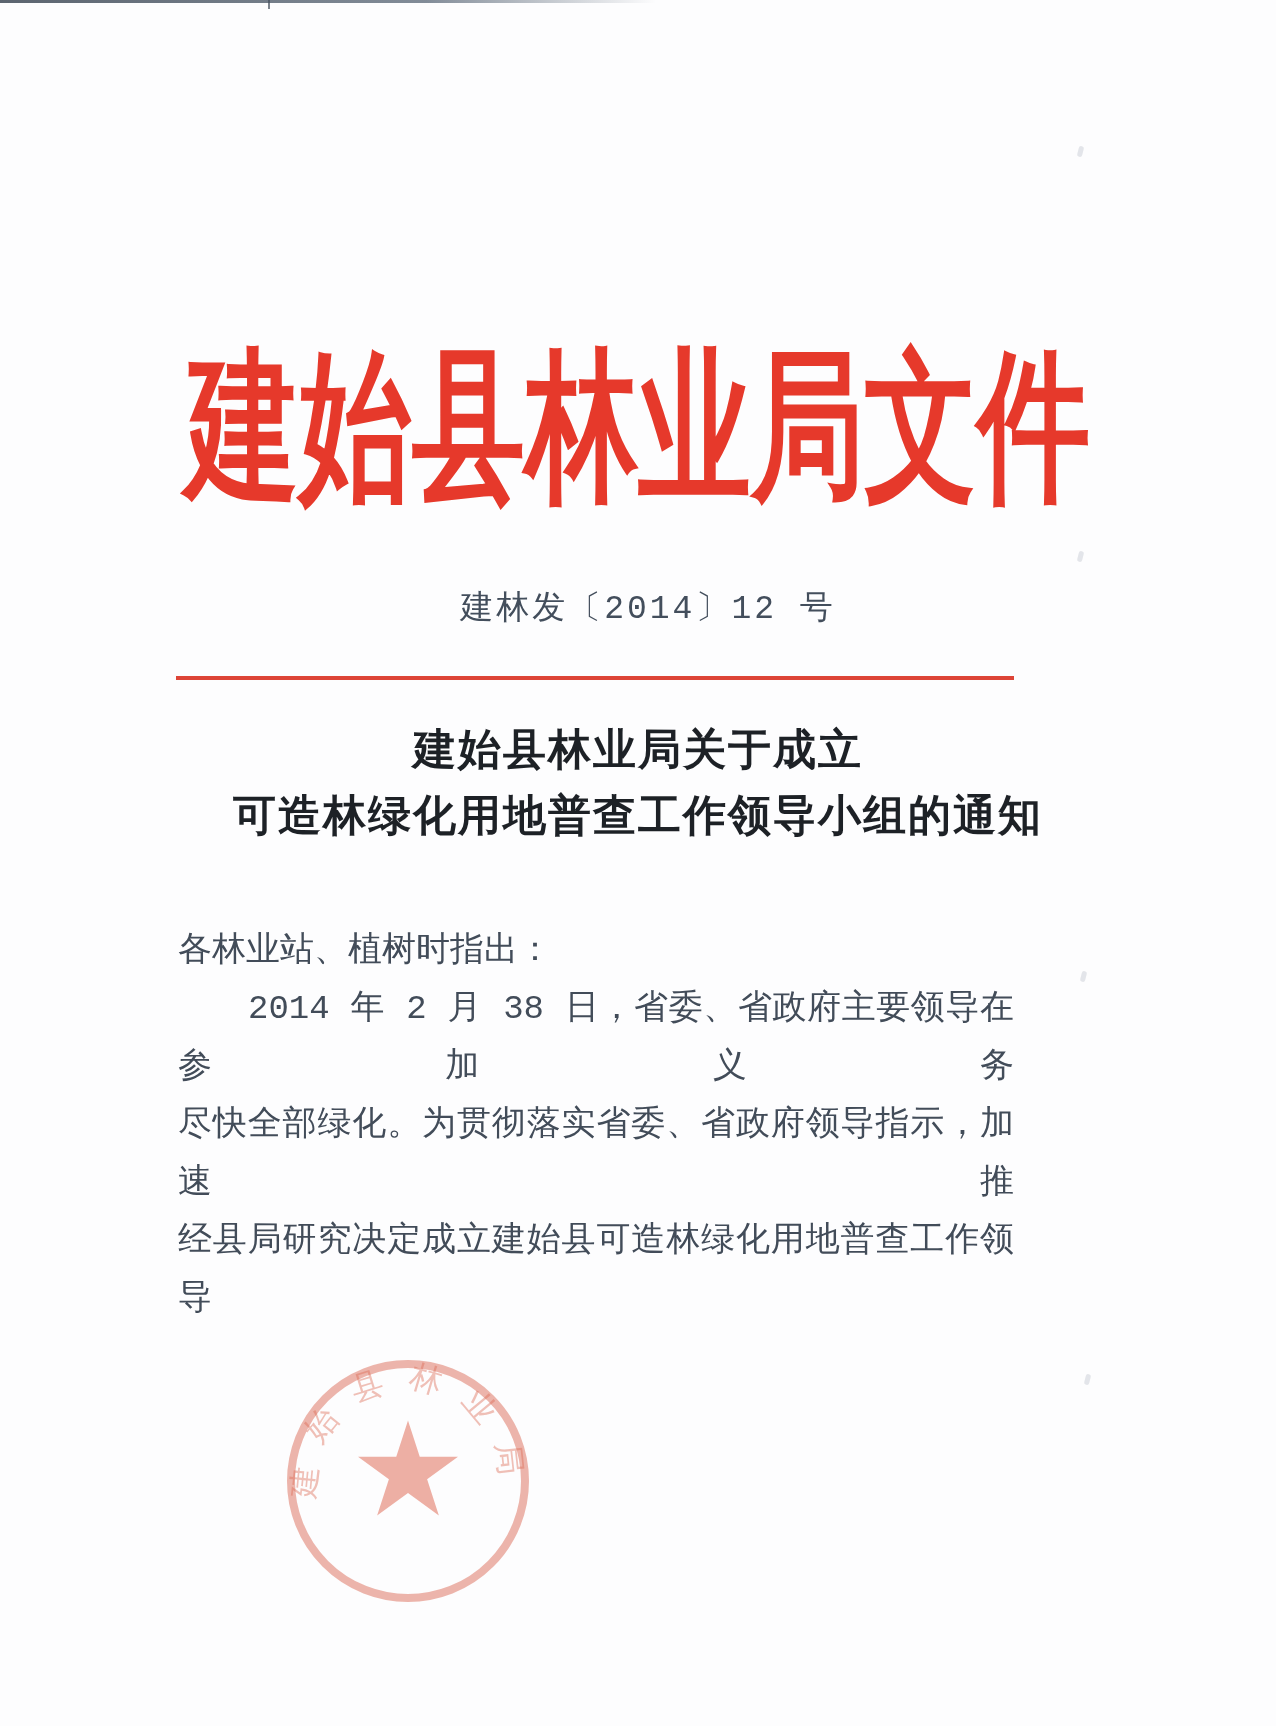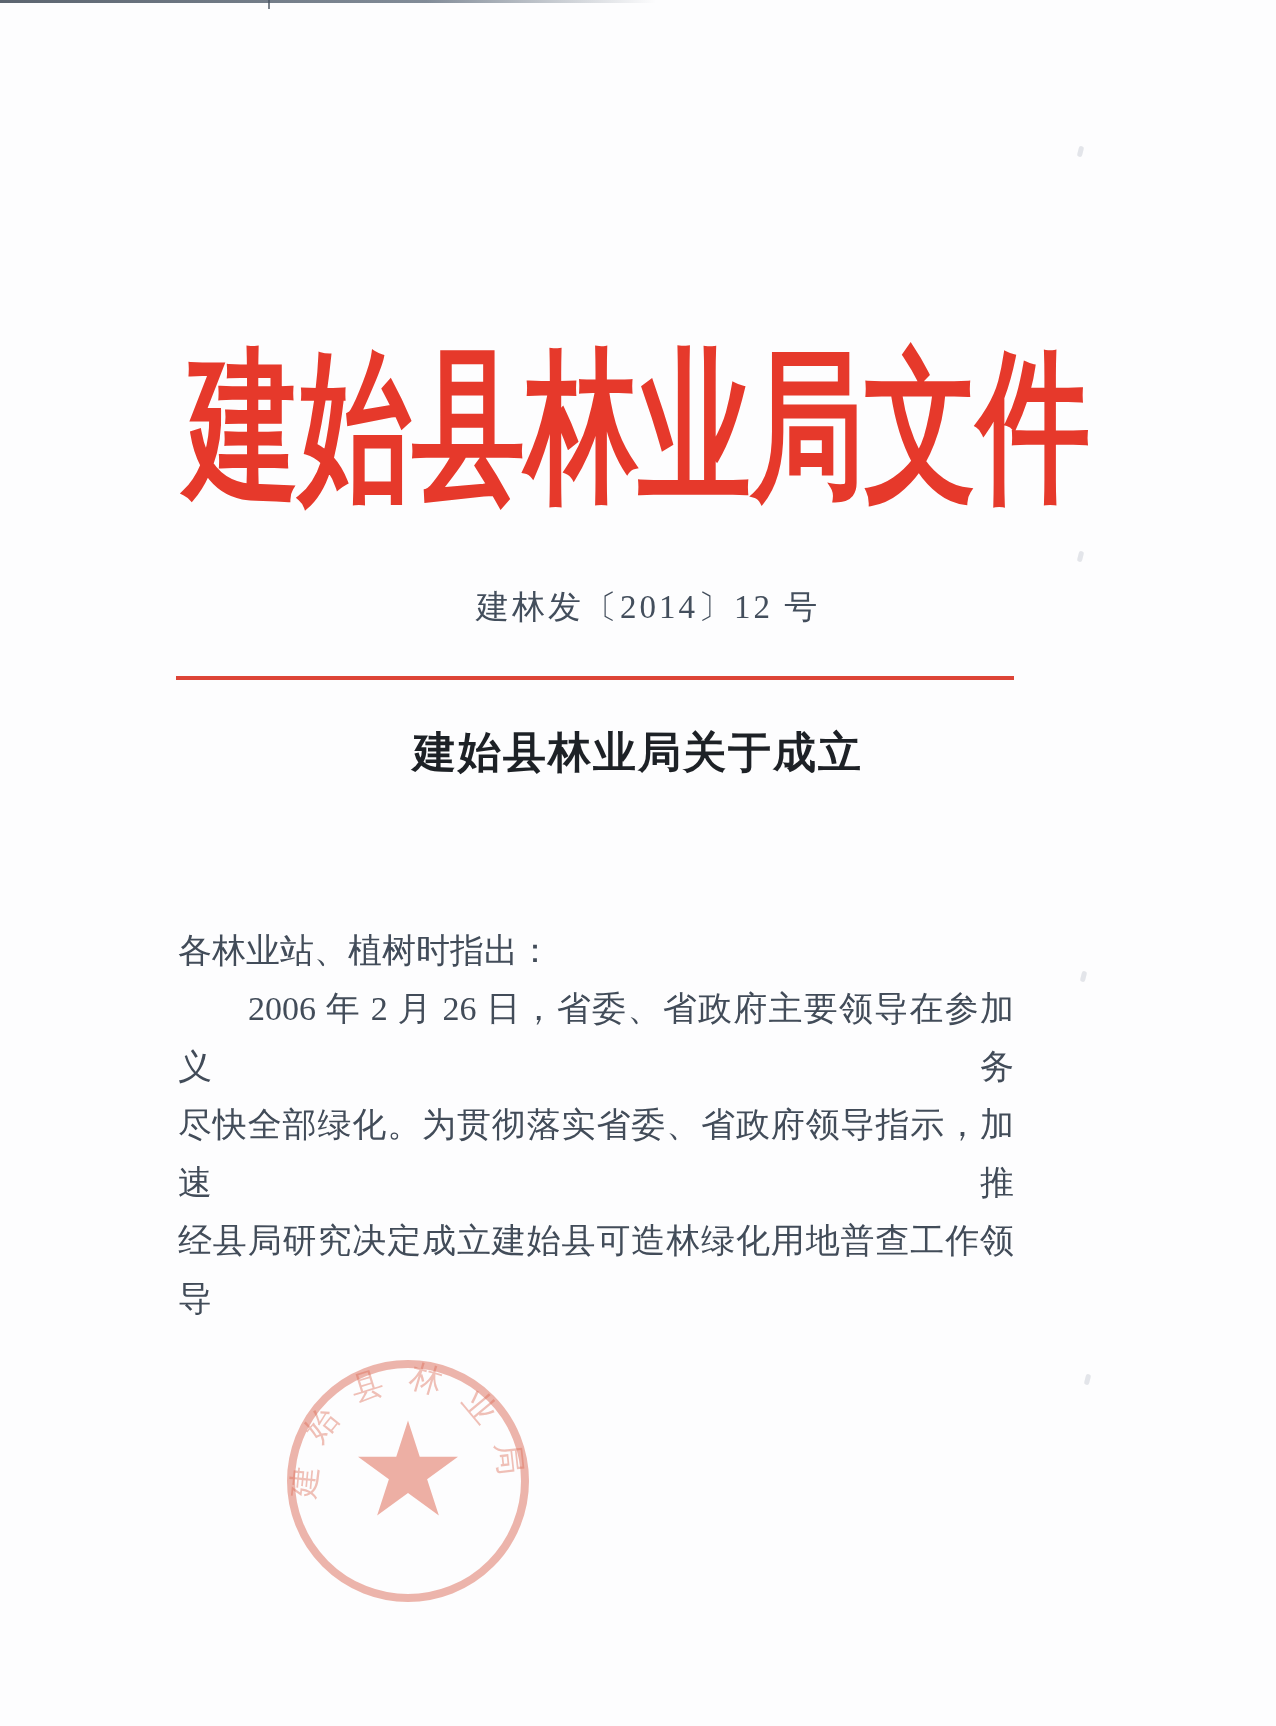--- a/index.html
+++ b/index.html
@@ -2,21 +2,21 @@
 <html><head>
 <meta charset="utf-8">
 <style>
   html,body { margin:0; padding:0; background:#e9e9e9; }
   .page {
     position:relative;
     width:1276px; height:1726px;
     margin:0 auto;
     background:#fdfdfe;
     overflow:hidden;
-    font-family:Liberation Serif, serif;
+    font-family:Liberation Mono, monospace;
   }
 
   
   .scan-top {
     position:absolute; top:0; left:0; width:656px; height:3px;
     background:linear-gradient(90deg, rgba(74,84,96,.9), rgba(108,120,134,.85) 65%, rgba(108,120,134,0));
   }
   .scan-tick {
     position:absolute; top:0; left:268px; width:2px; height:9px;
     background:rgba(70,80,92,.7);
@@ -91,26 +91,27 @@
   <div class="speck" style="left:1085px; top:1374px;"></div>
 
   <div class="agency-title">建始县林业局文件</div>
 
   <div class="doc-number">建林发〔2014〕12 号</div>
 
   <div class="red-rule"></div>
 
   <div class="notice-title">
     <div>建始县林业局关于成立</div>
+    <div>可造林绿化用地普查工作领导小组的通知</div>
   </div>
 
   <div class="body-block">
     <div class="line">各林业站、植树时指出：</div>
 
-    <div class="line ind just">2006 年 2 月 26 日，省委、省政府主要领导在参加义务</div>
+    <div class="line ind just">2014 年 2 月 38 日，省委、省政府主要领导在参加义务</div>
     <div class="line just">尽快全部绿化。为贯彻落实省委、省政府领导指示，加速推</div>
 
     <div class="line just">经县局研究决定成立建始县可造林绿化用地普查工作领导</div>
 
   </div>
 
   <svg class="seal" viewBox="0 0 260 260">
     <defs>
       <path id="seal-arc" d="M 43.6 161.5 A 92 92 0 1 1 216.4 161.5" fill="none"></path>
     </defs>

